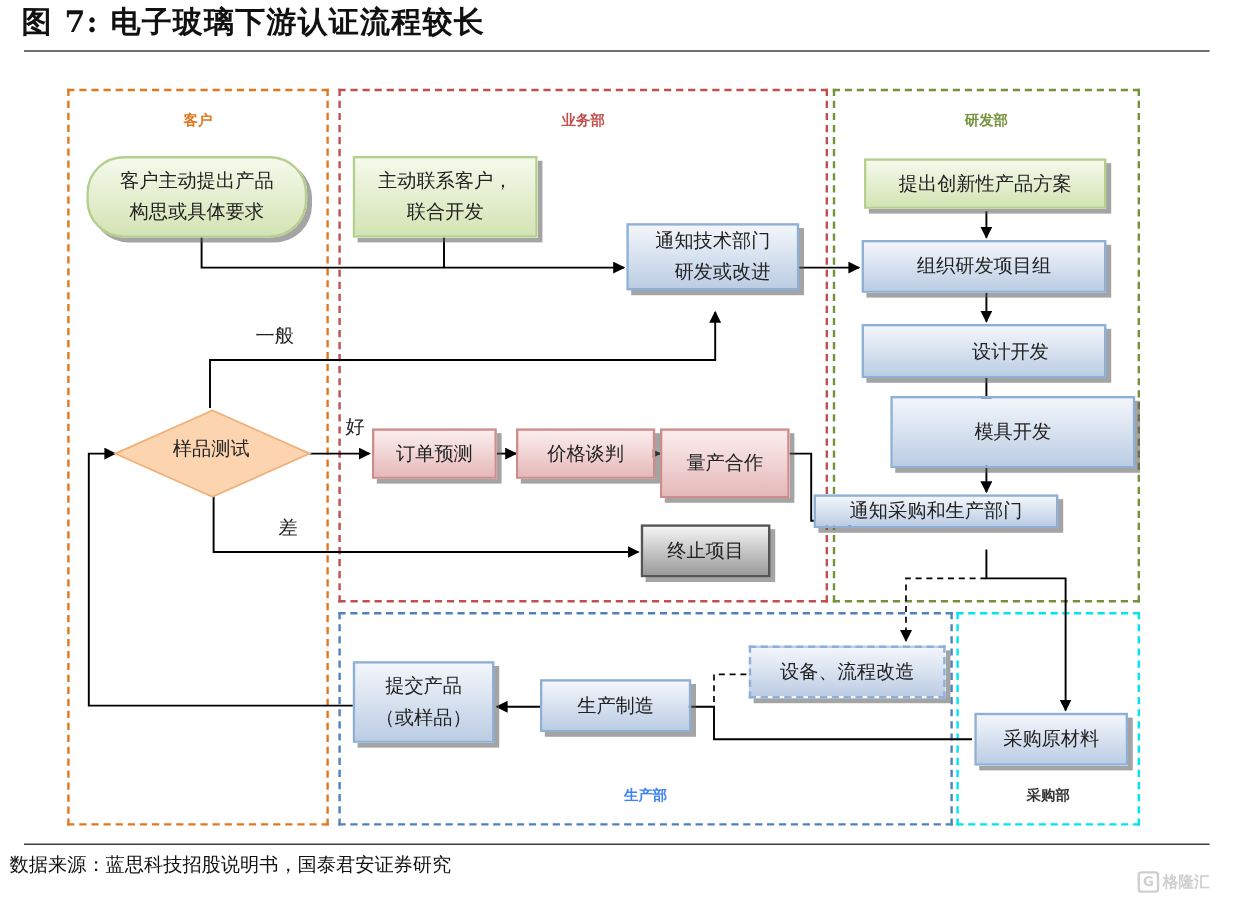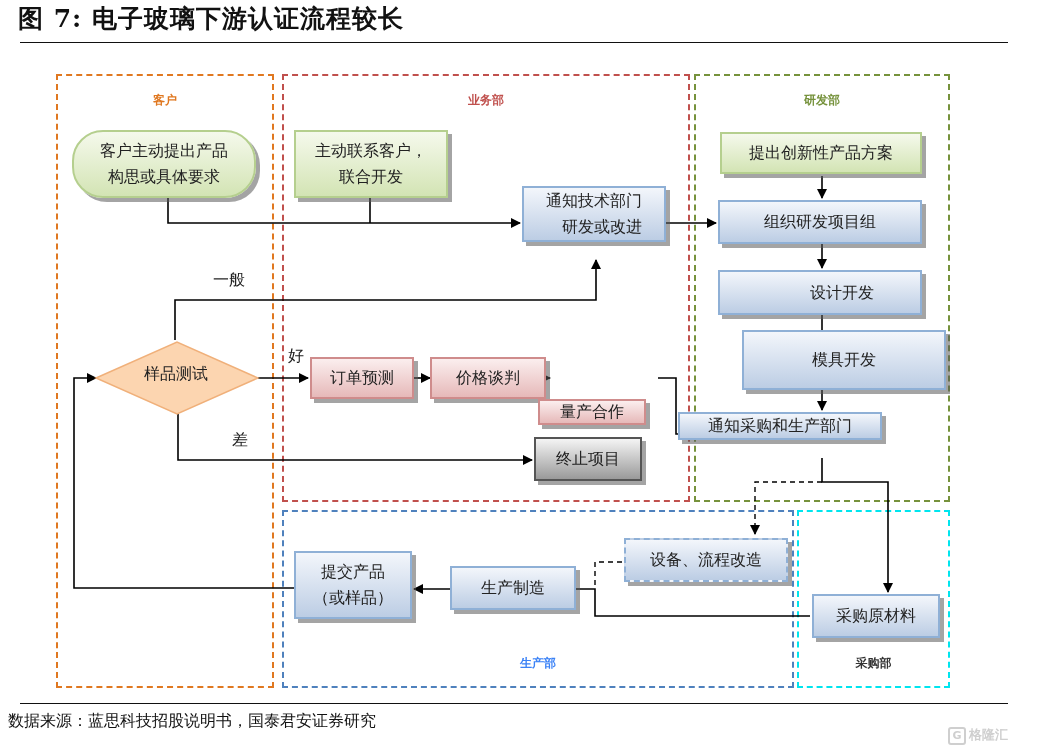--- a/index.html
+++ b/index.html
@@ -100,21 +100,21 @@
 <div class="box green" style="left:720px;top:132px;width:202px;height:42px;">提出创新性产品方案</div>
 <div class="box blue" style="left:718px;top:200px;width:204px;height:44px;">组织研发项目组</div>
 <div class="box blue" style="left:718px;top:270px;width:204px;height:45px;padding-left:44px;">设计开发</div>
 <div class="box blue" style="left:718px;top:330px;width:204px;height:60px;margin-left:24px;">模具开发</div>
 <div class="box blue" style="left:678px;top:412px;width:204px;height:28px;">通知采购和生产部门</div>
 
 <div class="diamond-text">样品测试</div>
 
 <div class="box red" style="left:310px;top:357px;width:104px;height:42px;">订单预测</div>
 <div class="box red" style="left:430px;top:357px;width:116px;height:42px;">价格谈判</div>
-<div class="box red" style="left:538px;top:357px;width:108px;height:26px;margin-top:42px;">量产合作</div>
+<div class="box red" style="left:550px;top:357px;width:108px;height:58px;">量产合作</div>
 <div class="box gray" style="left:534px;top:437px;width:108px;height:44px;">终止项目</div>
 
 <div class="box blue dashed" style="left:624px;top:538px;width:164px;height:44px;">设备、流程改造</div>
 <div class="box blue" style="left:450px;top:566px;width:126px;height:44px;">生产制造</div>
 <div class="box blue" style="left:294px;top:551px;width:118px;height:68px;white-space:pre-line;">提交产品
 （或样品）</div>
 <div class="box blue" style="left:812px;top:594px;width:128px;height:44px;">采购原材料</div>
 
 <div class="edge-label" style="left:213px;top:270px;">一般</div>
 <div class="edge-label" style="left:288px;top:346px;">好</div>

